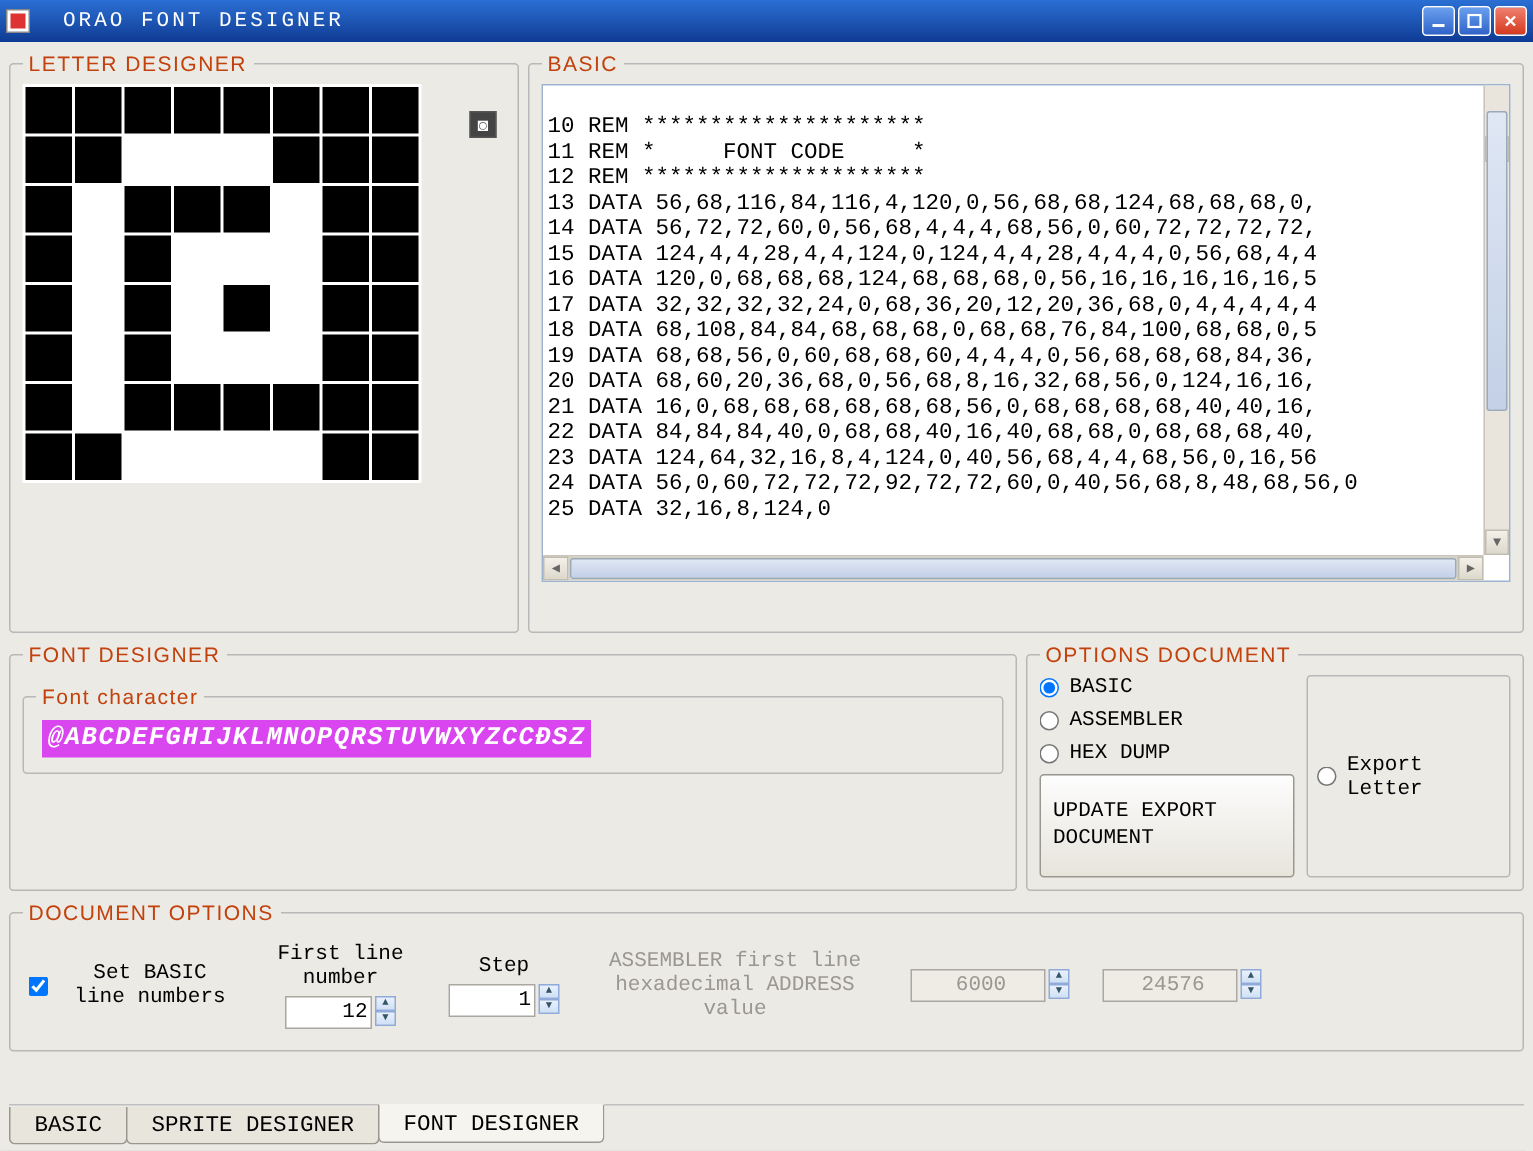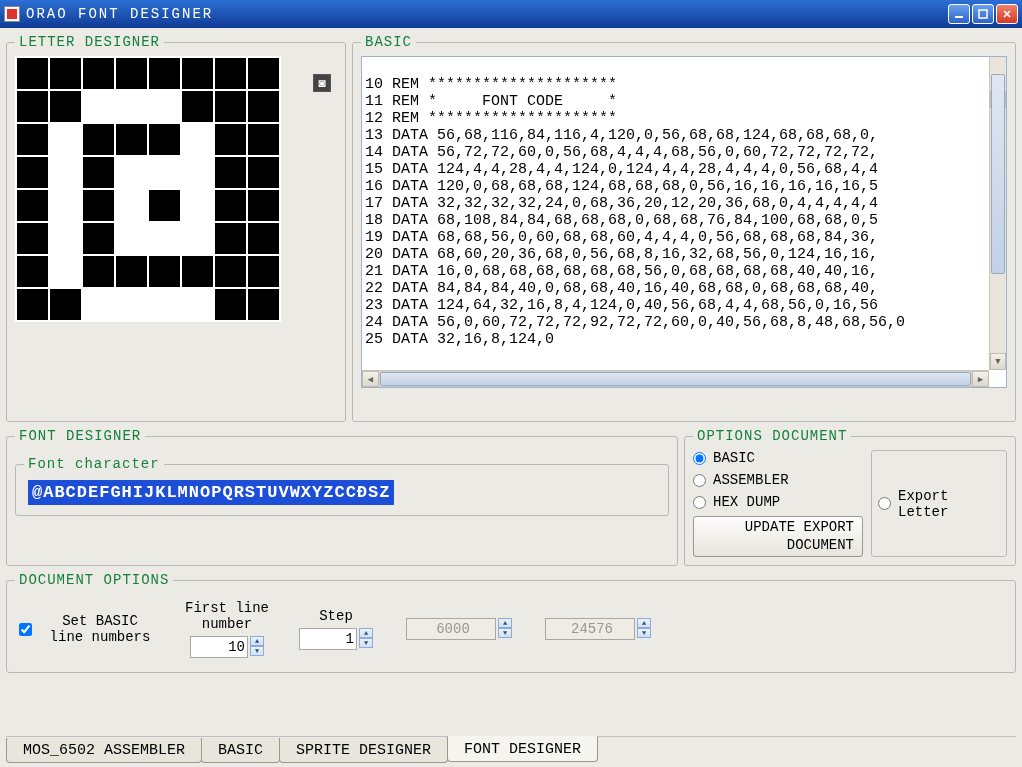--- a/index.html
+++ b/index.html
@@ -13,21 +13,21 @@
     overflow: hidden;
   }
   
   .titlebar {
     height: 28px;
     background: linear-gradient(to bottom, #2a6fd4 0%, #1e56b4 50%, #0e3a94 100%);
     display:flex; align-items:center; justify-content:space-between;
     padding:0 4px 0 4px;
     color:#fff;
   }
-  .titlebar .left { display:flex; align-items:center; gap:6px; }
+  .titlebar .left { display:flex; align-items:center; gap:22px; }
   .app-icon {
     width:16px; height:16px;
     background:#fff; border:1px solid #888;
     display:inline-block;
     position:relative;
   }
   .app-icon::before{
     content:""; position:absolute; left:2px; top:2px; width:10px; height:10px;
     background:#d33;
   }
@@ -49,22 +49,22 @@
     padding:6px 6px 0 6px;
   }
 
   fieldset {
     border:1px solid #b8b8b8;
     border-radius:3px;
     margin:0; padding:6px 8px 8px 8px;
     background:#eceae5;
   }
   legend {
-    color:#15803d;
-    font-family:Liberation Mono, monospace;
+    color:#c2410c;
+    font-family:Liberation Sans, sans-serif;
     font-size:14px;
     letter-spacing:1px;
     padding:0 4px;
   }
 
   .row1 { display:flex; gap:6px; }
   .letter-box { width:340px; height:388px; position:relative; }
   .basic-box  { flex:1; height:388px; }
 
   
@@ -134,69 +134,70 @@
     position:absolute; left:0; top:0; bottom:0; width:100%;
     background:linear-gradient(#dfe7f4,#c3d0e6);
     border:1px solid #9ab; border-radius:2px;
   }
 
   .row2 { display:flex; gap:6px; margin-top:6px; }
   .font-designer { flex:1; }
   .export-doc { width:332px; }
 
   .font-chars-strip {
-    background:#1d4ed8; color:#fff;
+    background:#d946ef; color:#fff;
     font-family:"Courier New",monospace;
     font-weight:bold;
     font-size:17px;
     letter-spacing:1px;
     display:inline-block;
     padding:3px 4px;
     margin:2px 0 2px 4px;
+    font-style:italic;
   }
 
   .inner-fieldset { margin-top:6px; }
 
   label.radio { display:inline-flex; align-items:center; gap:4px; margin-right:12px; }
   input[type=radio] { margin:0 3px 0 0; }
   input[type=checkbox]{ margin:0 5px 0 0;}
 
   .export-layout { display:flex; gap:8px; }
   .export-left { display:flex; flex-direction:column; gap:6px; }
   .export-right {
     border:1px solid #b8b8b8; border-radius:3px;
     padding:8px 6px;
     display:flex; flex-direction:column; gap:14px;
     justify-content:center;
   }
   button.big {
     font-family:"Courier New",monospace;
     font-size:14px;
-    padding:2px 8px;
+    padding:16px 8px;
     background:linear-gradient(#fdfdfd,#e7e4dc);
     border:1px solid #9a9790;
     border-radius:3px;
     line-height:1.25;
     cursor:pointer;
     width:170px;
-    text-align:right;
+    text-align:left;
   }
 
   .doc-options { margin-top:6px; }
   .doc-row { display:flex; align-items:center; gap:22px; padding:6px 4px; }
   .col { display:flex; flex-direction:column; align-items:center; gap:4px; font-size:14px; }
   .greyed { color:#9a9790; }
   .numbox, .addrbox {
     font-family:"Courier New",monospace; font-size:14px;
     background:#fff; border:1px solid #aaa6a0;
     height:22px; display:flex; align-items:center; justify-content:flex-end;
     padding:0 2px 0 6px;
   }
   .numbox { width:58px; }
-  .addrbox { width:90px; background:#efece6; color:#9a9790; justify-content:center;margin-left:11px; }
+  .addrbox { width:90px; background:#efece6; color:#9a9790; justify-content:center; }
   .spin {
     display:flex; flex-direction:column; margin-left:2px;
   }
   .spin div {
     width:14px; height:10px; border:1px solid #8faadb;
     background:linear-gradient(#eaf1fb,#cfe0f5);
     font-size:7px; display:flex;align-items:center;justify-content:center;color:#356;
   }
 
   
@@ -395,53 +396,55 @@
   <fieldset class="doc-options">
     <legend>DOCUMENT OPTIONS</legend>
     <div class="doc-row">
       <div class="col" style="flex-direction:row;gap:8px">
         <input type="checkbox" checked="" style="">
         <span style="text-align:center;max-width:110px">Set BASIC line numbers</span>
       </div>
       <div class="col">
         <span style="text-align:center;max-width:100px">First line number</span>
         <div style="display:flex">
-            <div class="numbox">10</div>
+            <div class="numbox">12</div>
             <div class="spin">
               <div>▲</div>
               <div>▼</div>
             </div>
           </div>
       </div>
       <div class="col">
         <span>Step</span>
         <div style="display:flex">
             <div class="numbox">1</div>
             <div class="spin">
               <div>▲</div>
               <div>▼</div>
             </div>
           </div>
       </div>
+      <div class="col greyed" style="max-width:190px">
+        <span style="text-align:center">ASSEMBLER first line hexadecimal ADDRESS value</span>
+      </div>
       <div style="display:flex">
           <div class="addrbox">6000</div>
           <div class="spin">
             <div>▲</div>
             <div>▼</div>
           </div>
         </div>
       <div style="display:flex">
           <div class="addrbox">24576</div>
           <div class="spin">
             <div>▲</div>
             <div>▼</div>
           </div>
         </div>
     </div>
   </fieldset>
 
   <div class="tabs" id="tabs">
-      <div class="tab">MOS_6502 ASSEMBLER</div>
       <div class="tab">BASIC</div>
       <div class="tab">SPRITE DESIGNER</div>
       <div class="tab active">FONT DESIGNER</div>
     </div>
 </div>
 
 </body></html>

